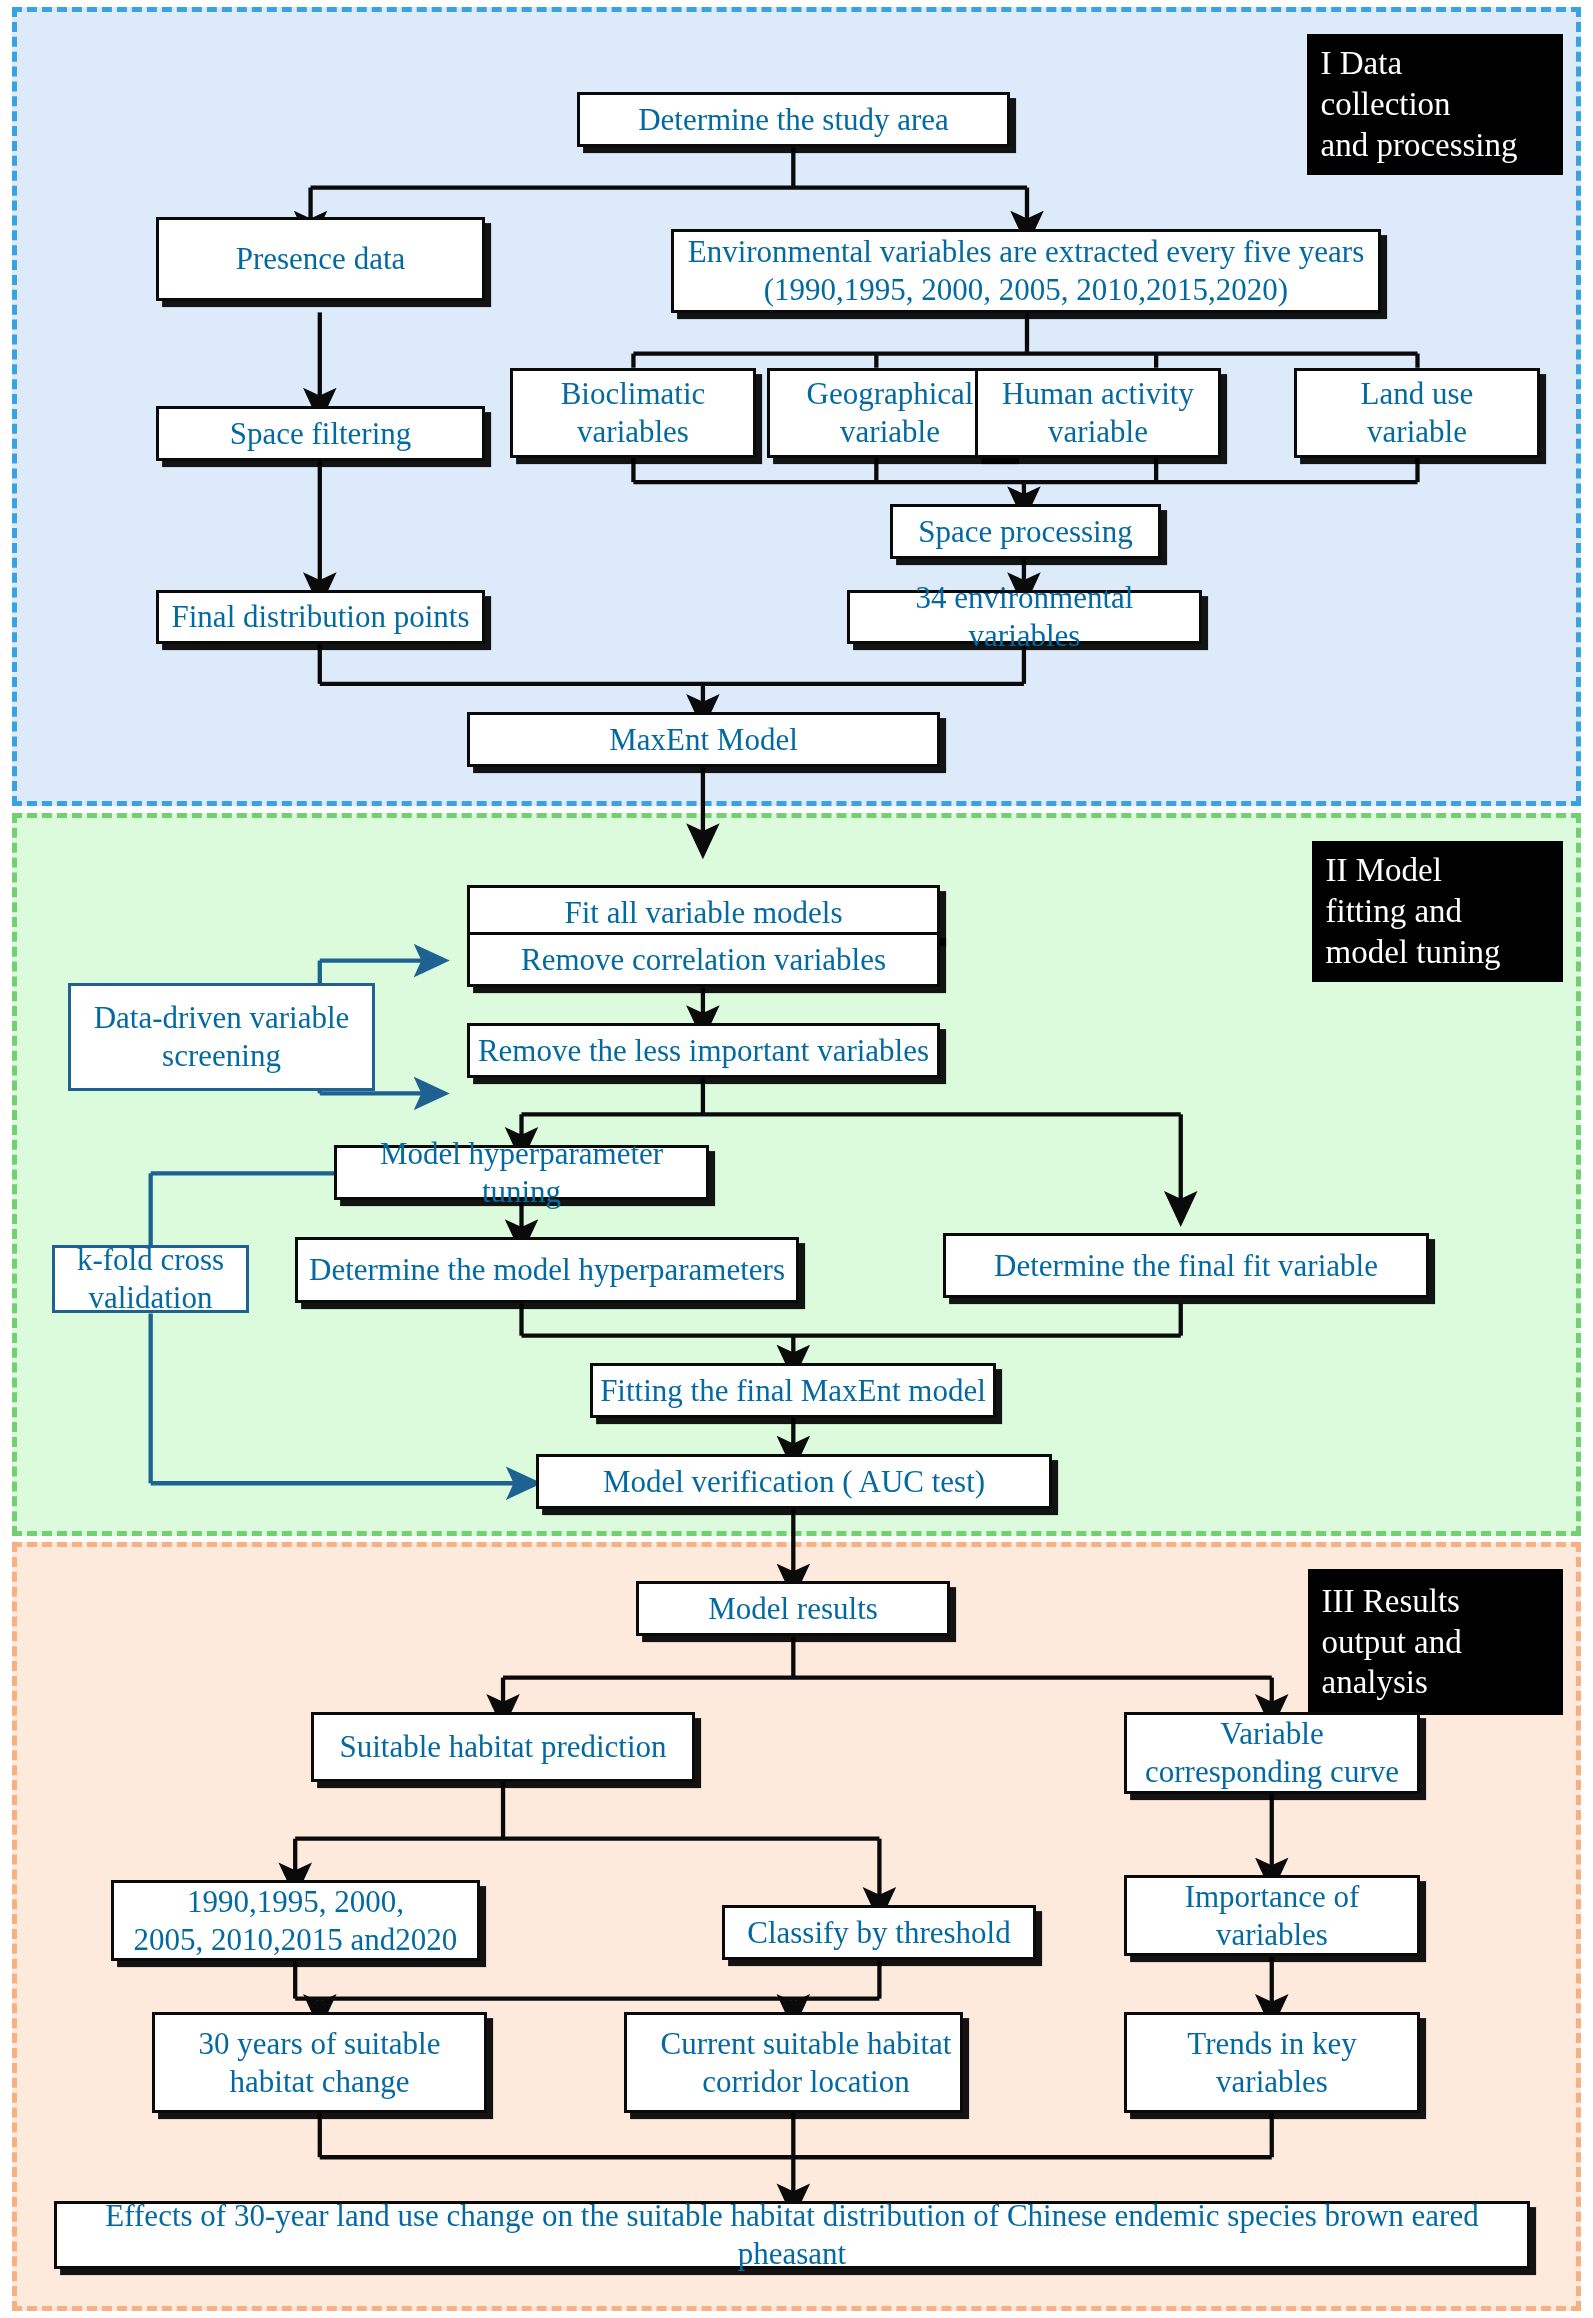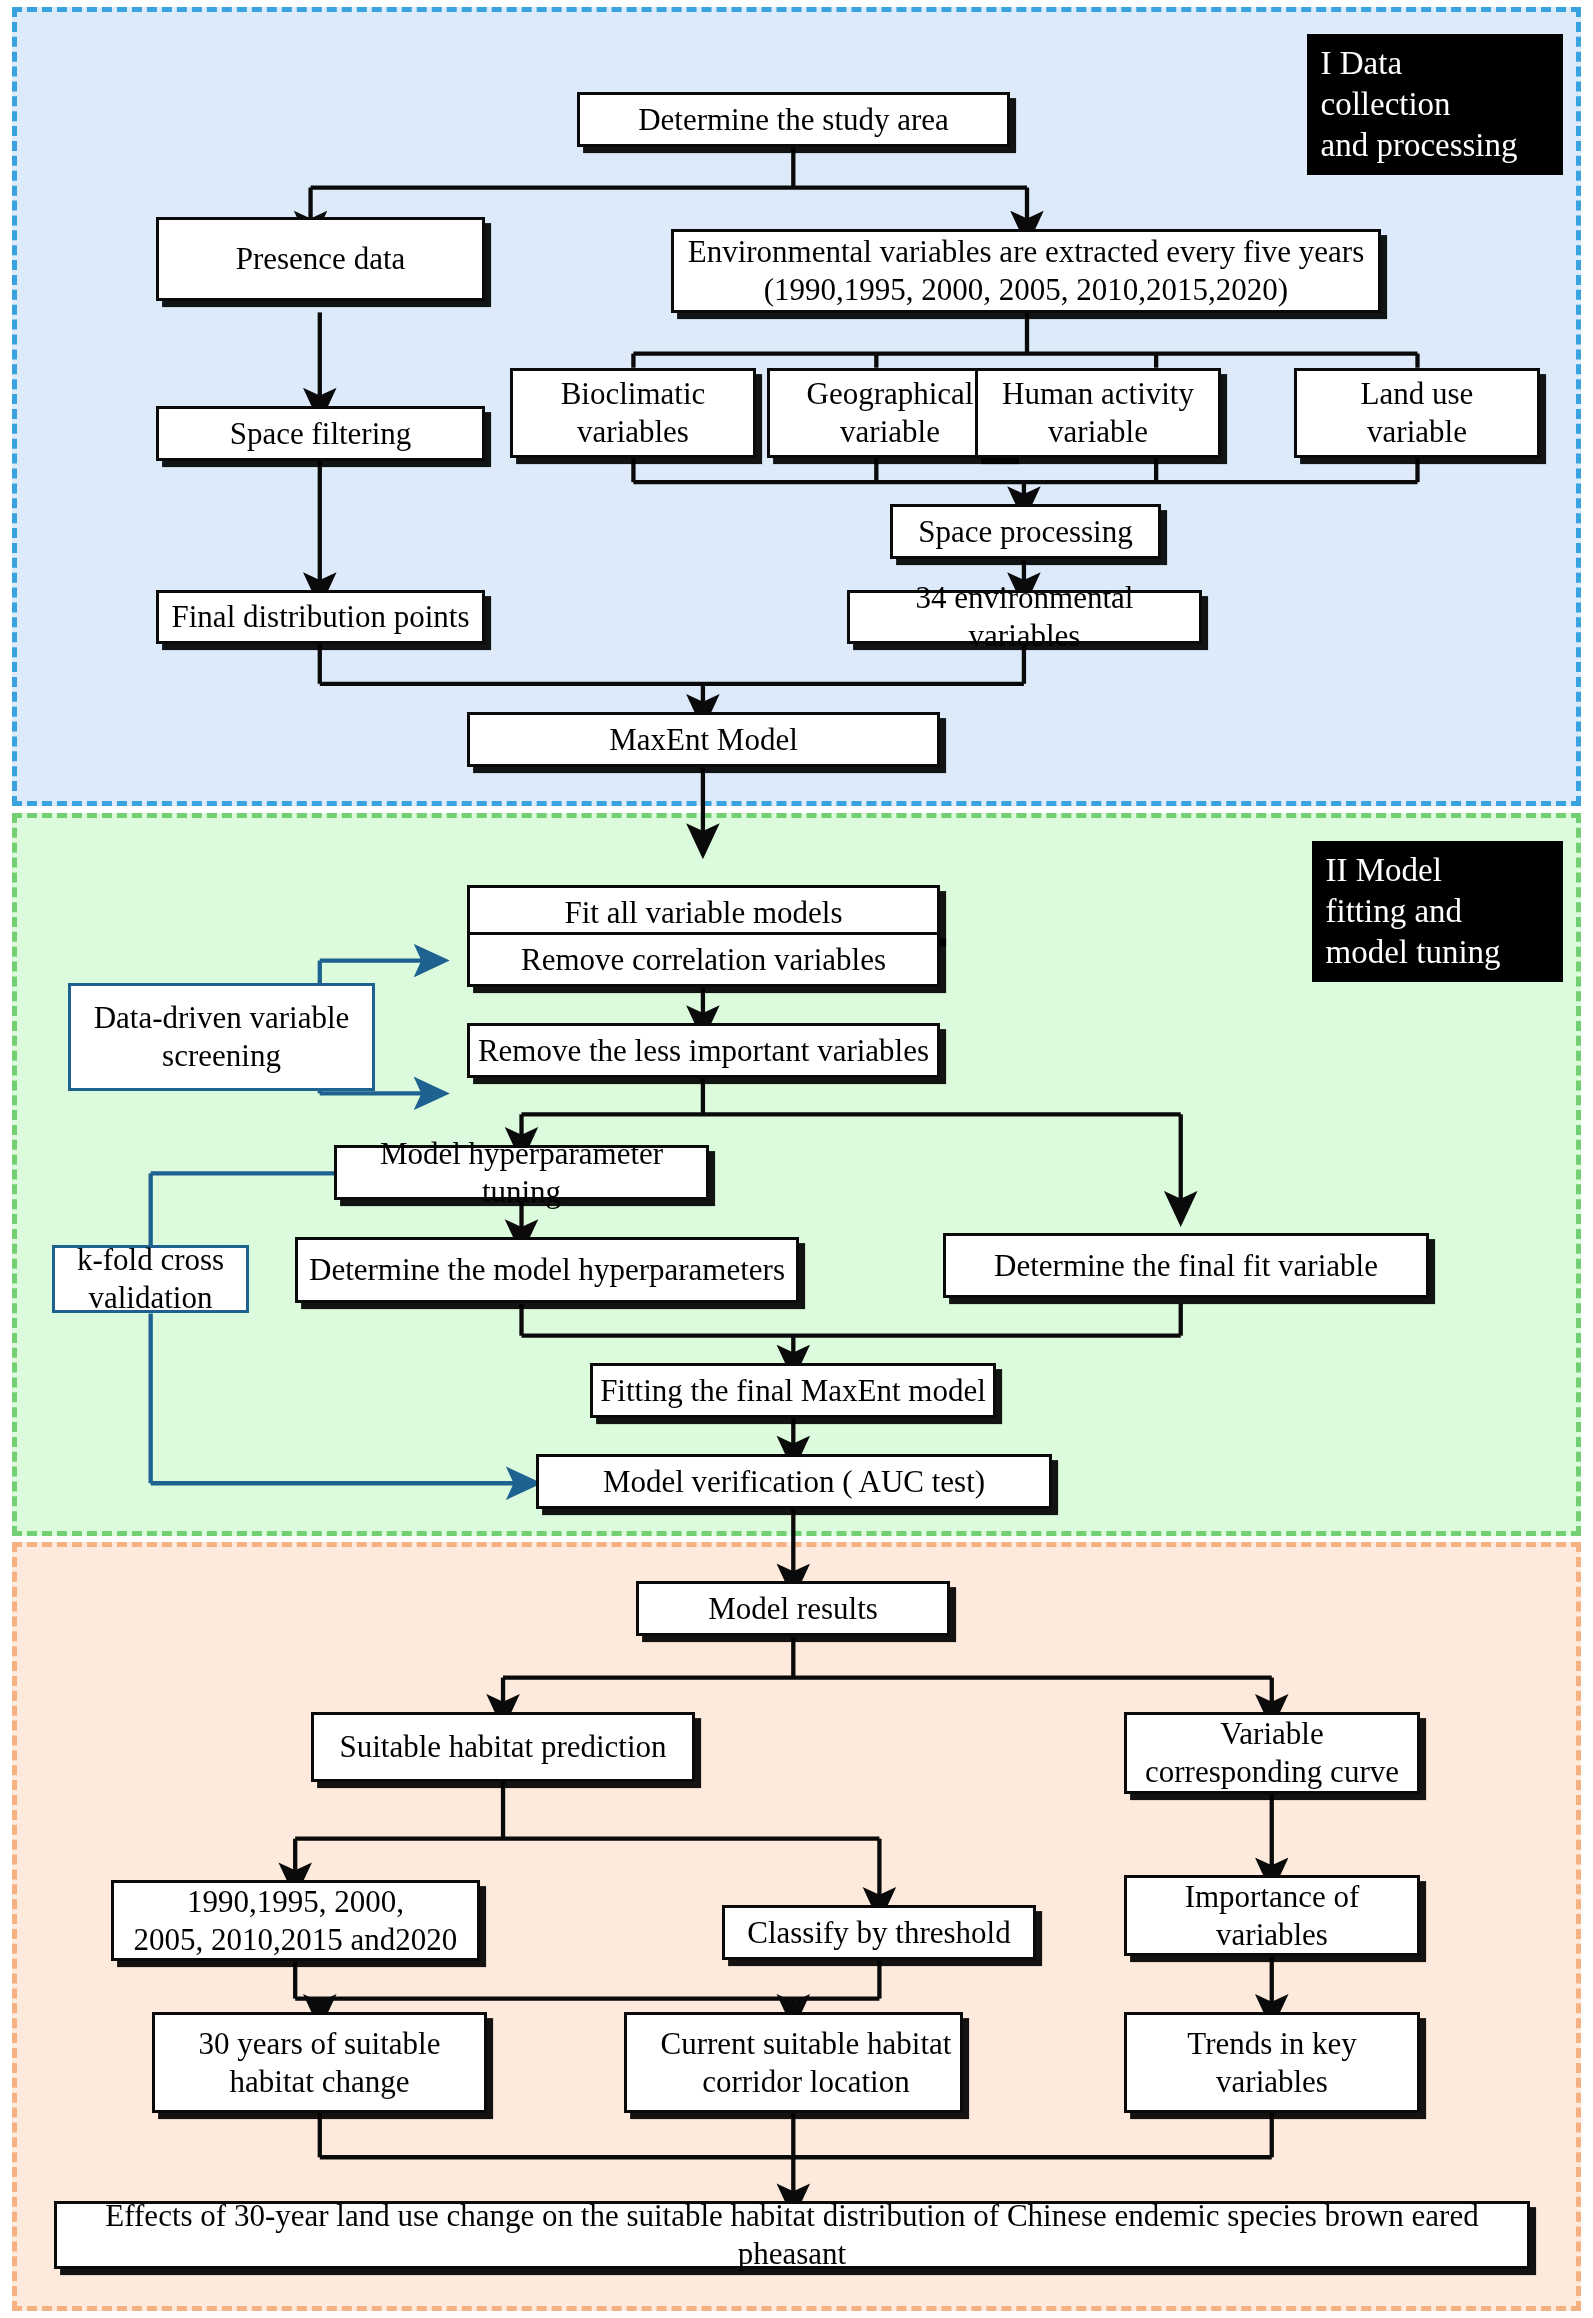--- a/index.html
+++ b/index.html
@@ -8,21 +8,21 @@
   .band{position:absolute;box-sizing:border-box;}
   .band-blue{background:#dceafa;border:5.5px dashed #39a3e0;}
   .band-green{background:#dcfadc;border:5.5px dashed #72d072;}
   .band-orange{background:#fdeadc;border:5.5px dashed #f6b183;}
   .stage-label{position:absolute;background:#000;color:#fff;display:flex;align-items:center;
     justify-content:flex-start;padding:8.6px 13.5px;box-sizing:border-box;
     font-size:33px;line-height:1.24;font-family:"Liberation Serif",serif;}
   svg.wires{position:absolute;left:0;top:0;width:1594px;height:2319px;pointer-events:none;}
   .node{position:absolute;box-sizing:border-box;background:#ffffff;border:3.1px solid #0a0a0a;
     display:flex;align-items:center;justify-content:center;text-align:center;
-    font-size:31px;line-height:1.22;color:#000000;padding:2.5px 6.1px;
+    font-size:31px;line-height:1.22;color:#0369a1;padding:2.5px 6.1px;
     box-shadow:6.1px 6.1px 0 0 rgba(0,0,0,0.92);}
   .node.blue-node{border-color:#1d6290;box-shadow:none;}
   .node span{display:block;width:100%;}
 </style>
 </head>
 <body>
 
 <div id="root">
 
   <div class="band band-blue" style="left:12.3px;top:7.4px;width:1569px;height:799px;"></div>
@@ -136,20 +136,25 @@
   <div class="stage-label" style="left:1307px;top:34px;width:256px;height:141px;">
       <span style="white-space:pre-line;">I Data
 collection
 and processing</span>
     </div>
   <div class="stage-label" style="left:1312px;top:841px;width:251px;height:141px;">
       <span style="white-space:pre-line;">II Model
 fitting and
 model tuning</span>
     </div>
+  <div class="stage-label" style="left:1308px;top:1569px;width:255px;height:146px;">
+      <span style="white-space:pre-line;">III Results
+output and
+analysis</span>
+    </div>
 
   <div class="node" style="left:577px;top:92px;width:433px;height:55px;">
     <span style="white-space:pre-line;">Determine the study area</span>
     </div>
 
   <div class="node" style="left:156px;top:217px;width:329px;height:84px;">
     <span style="white-space:pre-line;">Presence data</span>
     </div>
 
   <div class="node" style="left:671px;top:229px;width:710px;height:84px;">

